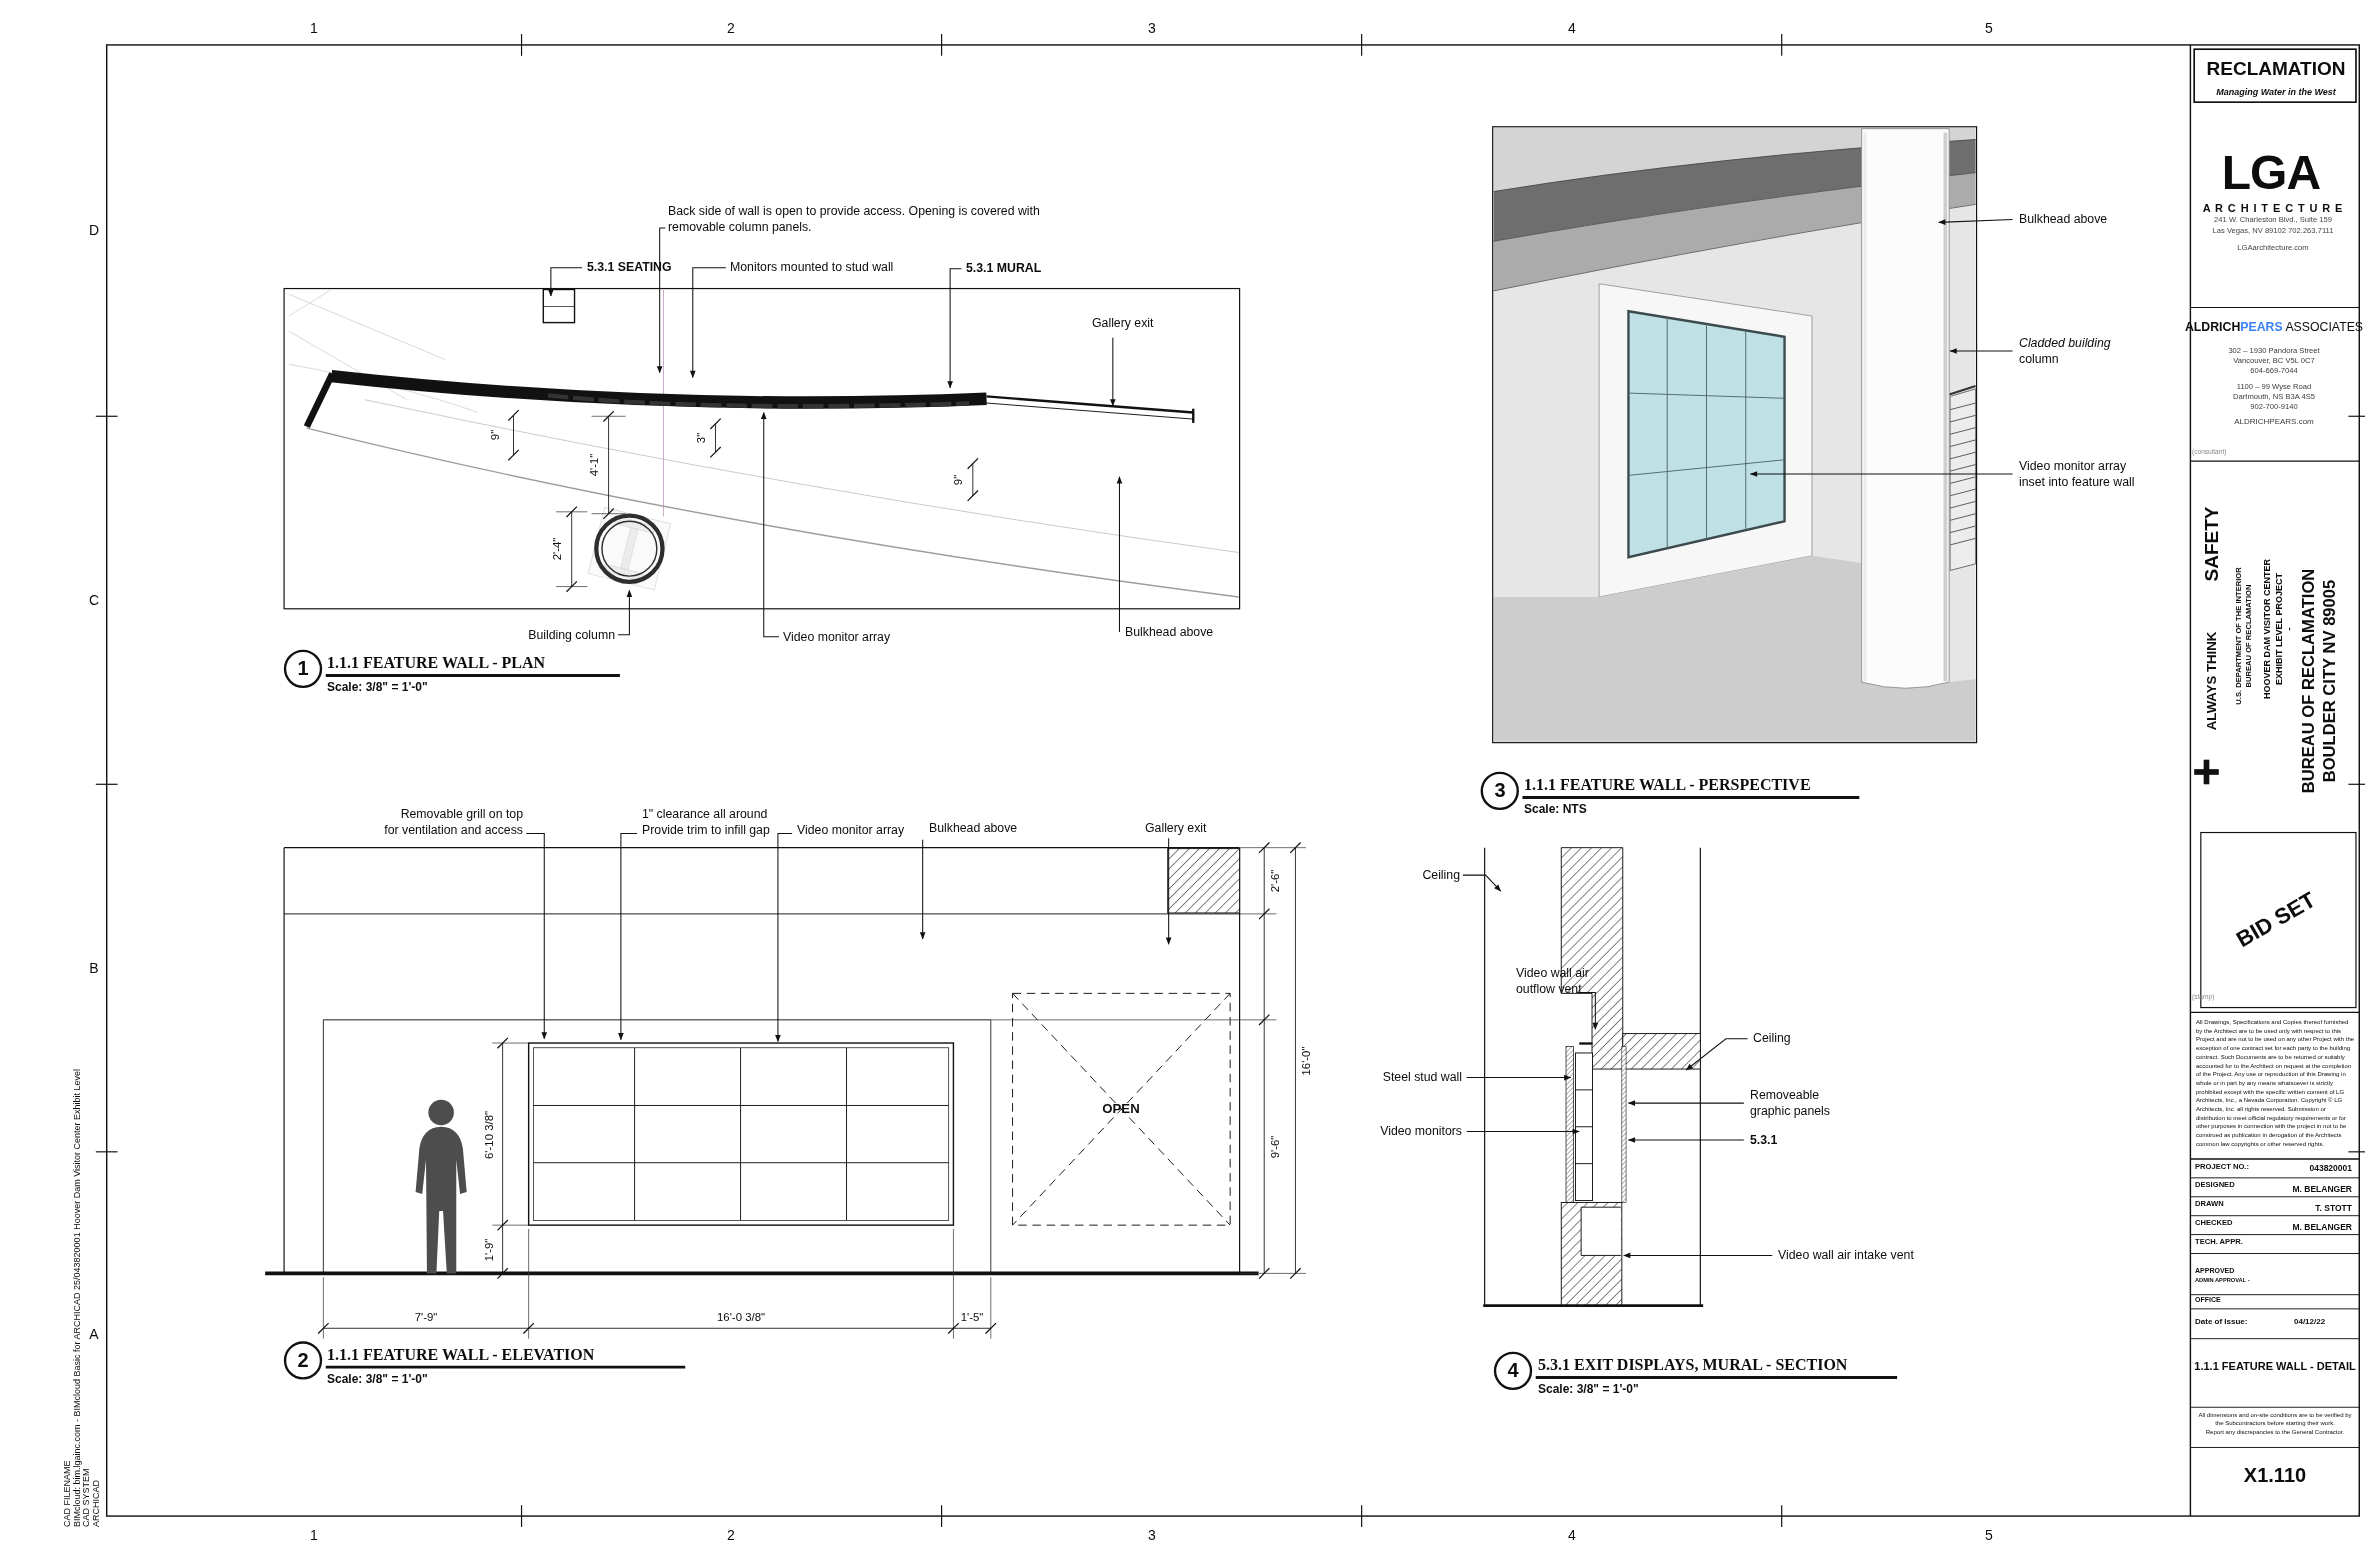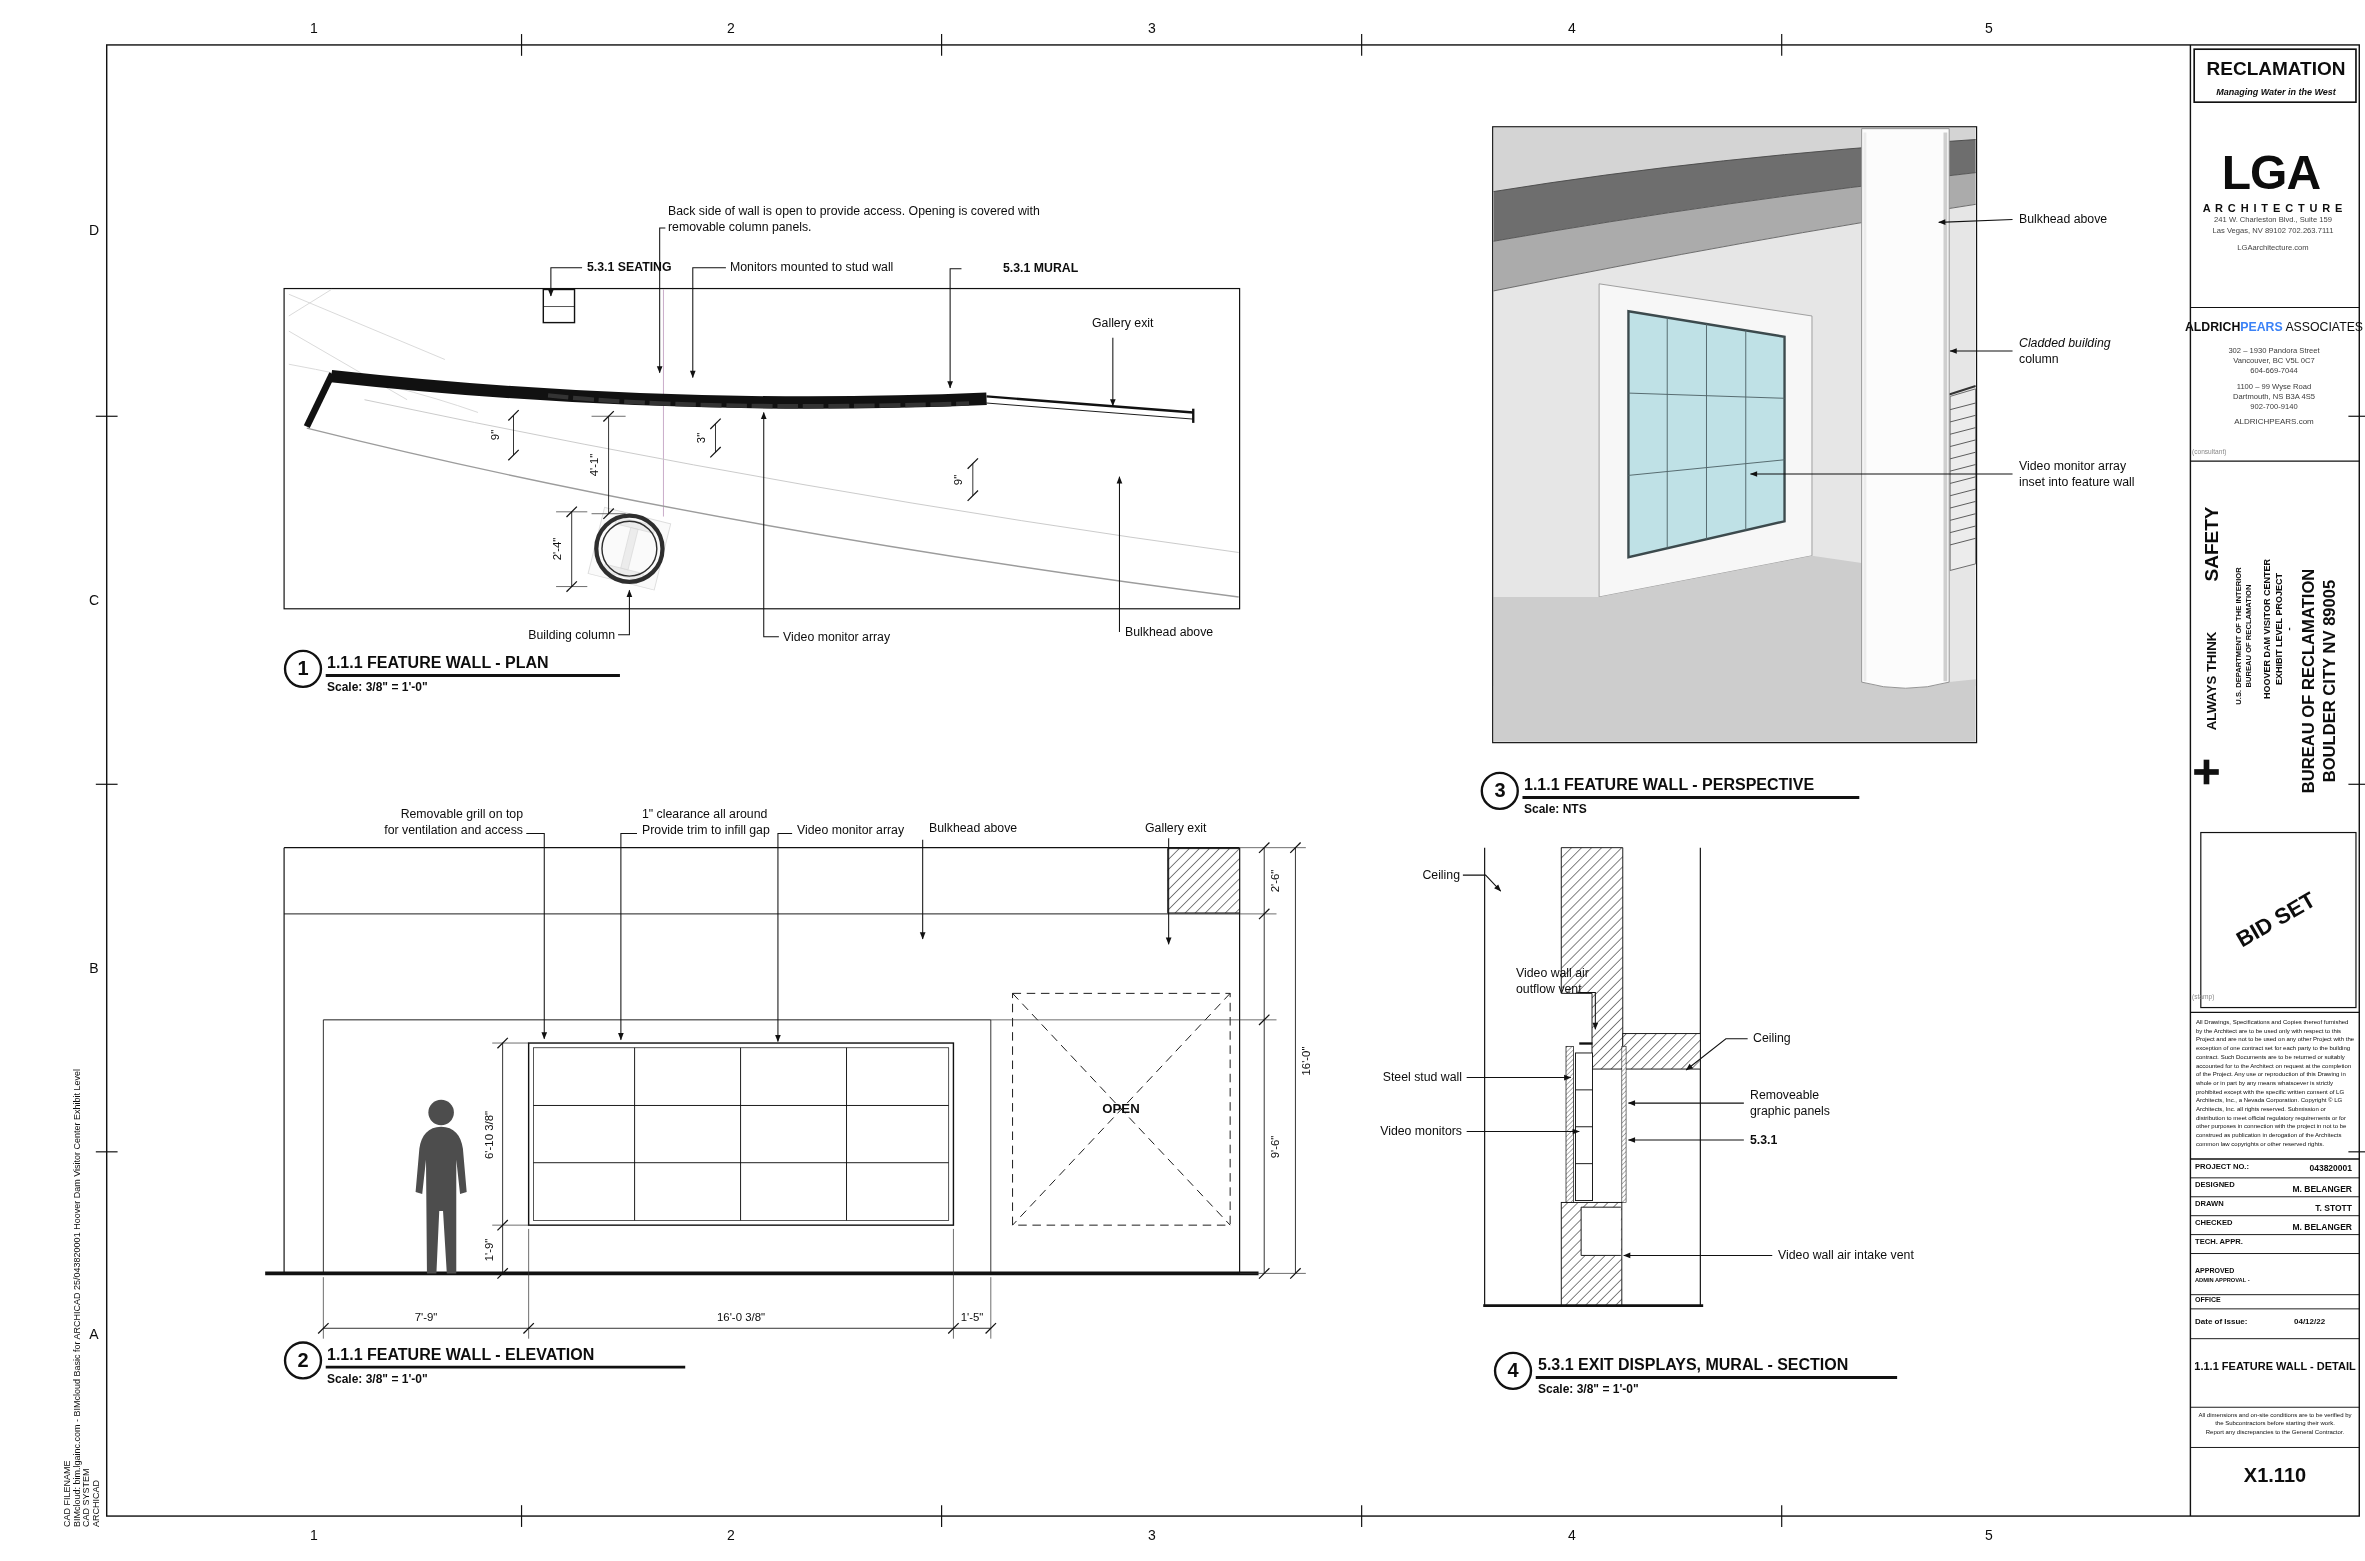--- a/index.html
+++ b/index.html
@@ -5,21 +5,21 @@
   html,body{margin:0;padding:0;background:#ffffff;}
   body{width:2413px;height:1561px;font-family:"Liberation Sans",sans-serif;color:#0d0d0d;}
   .sheet{position:relative;width:2413px;height:1561px;background:#fff;overflow:hidden;}
   svg.lw{position:absolute;left:0;top:0;}
   .t{position:absolute;white-space:nowrap;font-size:12.3px;line-height:1.18;color:#0d0d0d;}
   .b{font-weight:bold;}
   .cc{transform:translate(-50%,-50%);}
   .ra{transform:translate(-100%,0);text-align:right;}
   .rot{transform:translate(-50%,-50%) rotate(-90deg);}
   .dim{font-size:11.4px;}
-  .dtitle{font-size:16px;font-weight:bold;}
+  .dtitle{font-size:16px;font-weight:bold;font-family:Liberation Serif, serif;}
   .dscale{font-size:12px;font-weight:bold;}
   .dnum{font-size:20px;font-weight:bold;}
   .gridlbl{font-size:14px;}
   .wrap{white-space:normal;}
   .vedge{position:absolute;transform:rotate(-90deg);transform-origin:0 0;white-space:nowrap;font-size:9px;top:1527px;}
   .gray{color:#8a8a8a;}
 </style>
 </head>
 <body>
 
@@ -311,21 +311,21 @@
 
 <div class="vedge" style="left:62px;">CAD FILENAME</div>
 <div class="vedge" style="left:72px;">BIMcloud: bim.lgainc.com - BIMcloud Basic for ARCHICAD 25/043820001 Hoover Dam Visitor Center Exhibit Level</div>
 <div class="vedge" style="left:81px;">CAD SYSTEM</div>
 <div class="vedge" style="left:91px;">ARCHICAD</div>
 
 <div class="t" style="left:668px;top:204px;">Back side of wall is open to provide access. Opening is covered with</div>
 <div class="t" style="left:668px;top:220px;">removable column panels.</div>
 <div class="t b" style="left:587px;top:260px;">5.3.1 SEATING</div>
 <div class="t" style="left:730px;top:260px;">Monitors mounted to stud wall</div>
-<div class="t b" style="left:966px;top:261px;margin-left:37px;">5.3.1 MURAL</div>
+<div class="t b" style="left:966px;top:261px;">5.3.1 MURAL</div>
 <div class="t" style="left:1092px;top:316px;">Gallery exit</div>
 <div class="t ra" style="left:615px;top:628px;">Building column</div>
 <div class="t" style="left:783px;top:630px;">Video monitor array</div>
 <div class="t" style="left:1125px;top:625px;">Bulkhead above</div>
 <div class="t dim rot" style="left:496px;top:435px;">9"</div>
 <div class="t dim rot" style="left:595px;top:465px;">4'-1"</div>
 <div class="t dim rot" style="left:702px;top:438px;">3"</div>
 <div class="t dim rot" style="left:959px;top:480px;">9"</div>
 <div class="t dim rot" style="left:558px;top:549px;">2'-4"</div>
 <div class="t dnum cc" style="left:303px;top:669px;">1</div>

